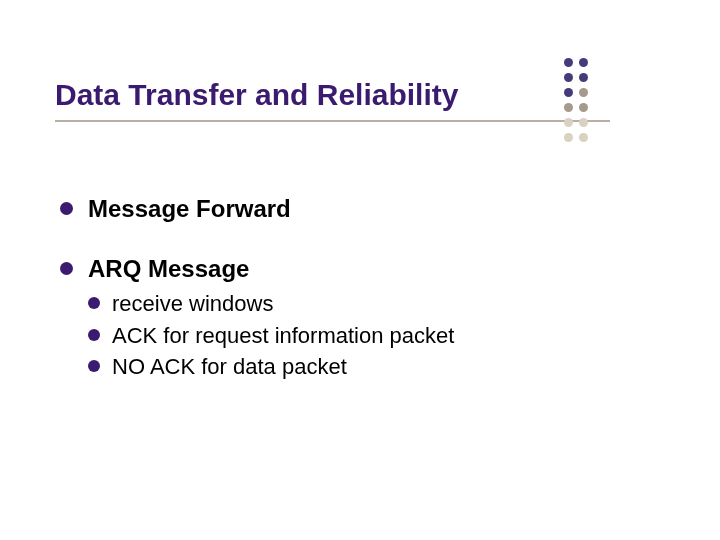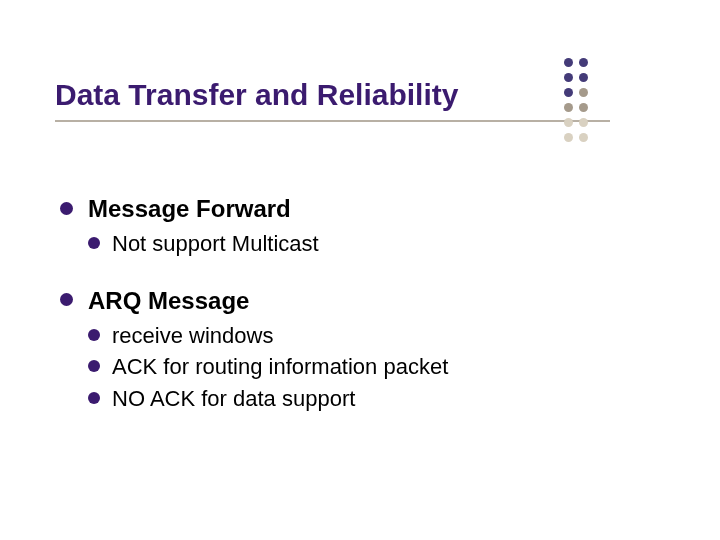--- a/index.html
+++ b/index.html
@@ -100,28 +100,27 @@
 <body>
 
 <div class="slide">
 
   <div class="title">Data Transfer and Reliability</div>
   <div class="underline"></div>
 
   <div class="content">
 
     <div class="lvl1">Message Forward</div>
-    <div class="lvl2">Not support Multicast</div>
 
     <div class="spacer"></div>
 
     <div class="lvl1">ARQ Message</div>
     <div class="lvl2">receive windows</div>
-    <div class="lvl2">ACK for routing information packet</div>
-    <div class="lvl2">NO ACK for data support</div>
+    <div class="lvl2">ACK for request information packet</div>
+    <div class="lvl2">NO ACK for data packet</div>
 
   </div>
 
   <div class="dots">
 
     <span class="dot" style="left: 0px; top: 0px; background: rgb(68, 59, 120);"></span>
     <span class="dot" style="left: 0px; top: 15px; background: rgb(68, 59, 120);"></span>
     <span class="dot" style="left: 0px; top: 30px; background: rgb(68, 59, 120);"></span>
     <span class="dot" style="left: 0px; top: 45px; background: rgb(165, 154, 139);"></span>
     <span class="dot" style="left: 0px; top: 60px; background: rgb(217, 209, 193);"></span>

